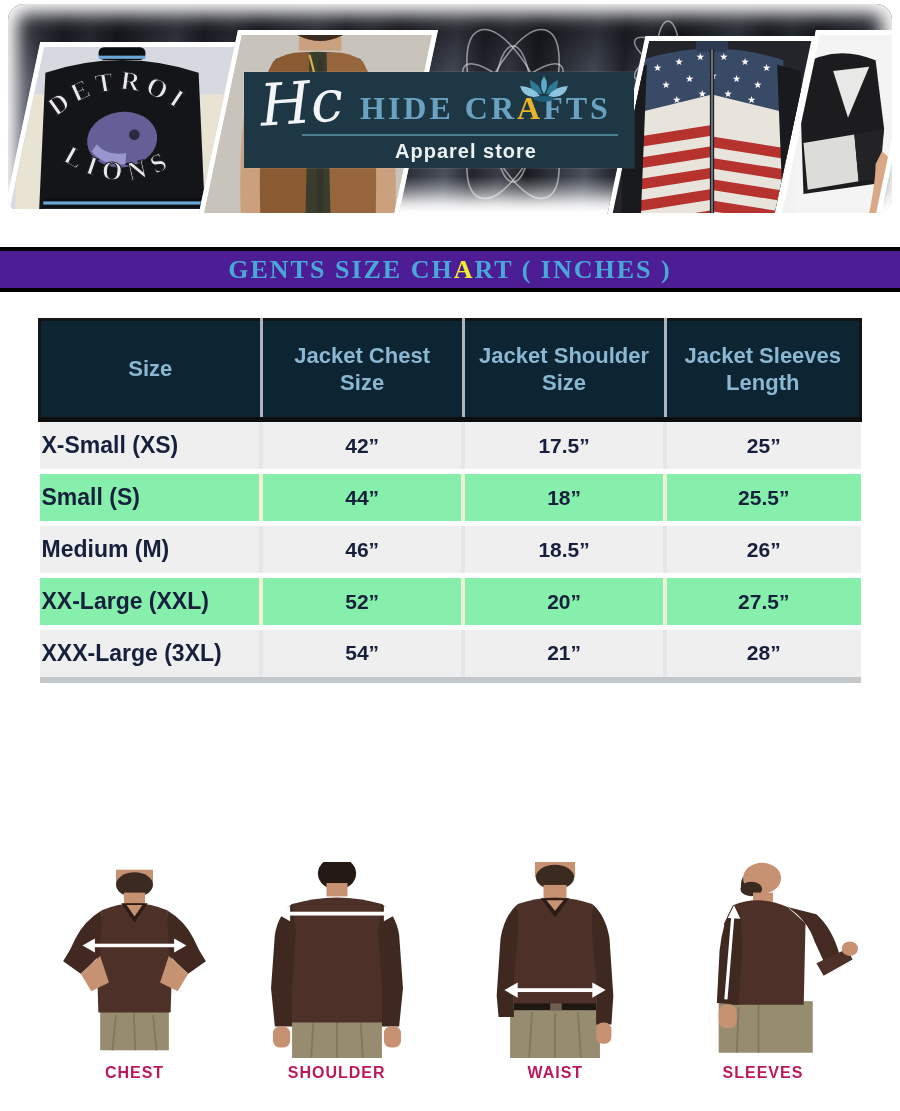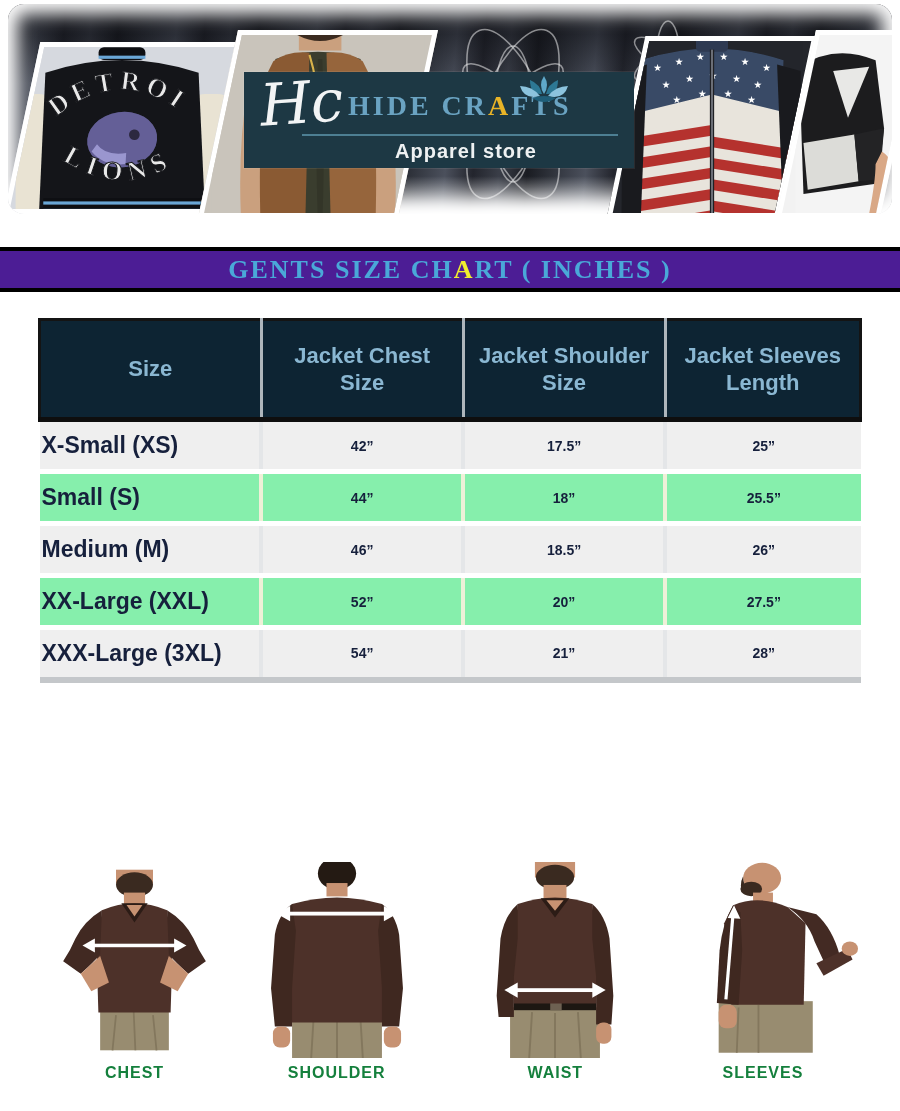--- a/index.html
+++ b/index.html
@@ -23,22 +23,22 @@
   .panel-lions { left:14px; top:38px; width:200px; height:172px; background:#d6d9df; }
   .panel-vest  { left:210px; top:26px; width:200px; height:188px; background:#c9c4bb; }
   .panel-flag  { left:618px; top:32px; width:172px; height:182px; background:#24262c; }
   .panel-bw    { left:788px; top:26px; width:104px; height:188px; background:#f2f2f2; }
 
   
   .logo-box { position:absolute; left:236px; top:68px; width:390px; height:96px;
     background:#1d3844; z-index:6; box-shadow:0 0 0 1px rgba(255,255,255,.08); }
   .monogram { position:absolute; left:16px; top:2px; font-family:"DejaVu Serif", serif;
     font-style:italic; font-size:58px; color:#f2f4f5; transform:rotate(-4deg); line-height:1; }
-  .brand-name { position:absolute; left:104px; top:18px; font-family:"Liberation Serif", serif;
-    font-weight:700; font-size:28px; letter-spacing:3px; color:#6aa3c2; white-space:nowrap; }
+  .brand-name { position:absolute; left:116px; top:18px; font-family:"Liberation Serif", serif;
+    font-weight:700; font-size:32px; letter-spacing:3px; color:#6aa3c2; white-space:nowrap; }
   .brand-name .accent { color:#e9b427; }
   .logo-divider { position:absolute; left:58px; right:16px; top:62px; height:2px; background:#4d7f93; }
   .tagline { position:absolute; left:70px; right:16px; top:68px; text-align:center;
     font-size:20px; font-weight:700; color:#eef1f2; letter-spacing:1px; }
   .lotus { position:absolute; right:64px; top:2px; }
 
   
   .title-bar { position:absolute; left:0; top:247px; width:900px; height:45px;
     background:#4c1d95; border-top:4px solid #000; border-bottom:4px solid #000;
     display:flex; align-items:center; justify-content:center; }
@@ -48,34 +48,34 @@
 
   
   .table-wrap { position:absolute; left:38px; top:318px; width:824px; }
   table { width:100%; border-collapse:collapse; table-layout:fixed; }
   col.c1 { width:27%; } col.c2 { width:24.6%; } col.c3 { width:24.6%; } col.c4 { width:23.8%; }
   th { background:#0d2433; color:#8ab7d2; font-weight:700; font-size:22px; line-height:1.25;
     height:100px; text-align:center; padding:4px 10px;
     border-top:3px solid #141414; border-bottom:5px solid #0e0e0e; border-right:3px solid #aeb6bc; }
   th:first-child { border-left:3px solid #141414; }
   th:last-child  { border-right:3px solid #141414; }
-  td { height:52px; font-weight:700; font-size:14px; color:#16203c; text-align:center;
+  td { height:52px; font-weight:700; font-size:21px; color:#16203c; text-align:center;
     padding:2px 8px; background:#efefef;
     border-right:4px solid #e4e6e8; border-bottom:5px solid #ffffff; }
   td:first-child { text-align:left; padding-left:2px; font-size:23px; }
   td:last-child { border-right:none; }
   tr:last-child td { border-bottom:6px solid #c4c7ca; }
   tr.hl td { background:#86efac; border-right-color:#eff0d8; }
 
   
   .measure-row { position:absolute; left:0; top:862px; width:900px; padding:0 42px;
     display:flex; justify-content:space-between; }
   .measure-item { display:flex; flex-direction:column; align-items:center; }
   .measure-item svg { display:block; }
-  .measure-label { margin-top:6px; font-size:16px; font-weight:700; color:#15803d;
+  .measure-label { margin-top:6px; font-size:16px; font-weight:700; color:#be185d;
     letter-spacing:1px; }
 </style>
 </head>
 <body>
 
 <div class="page">
 
   <div class="banner">
 
     <svg class="flowerart" viewBox="0 0 470 210">

